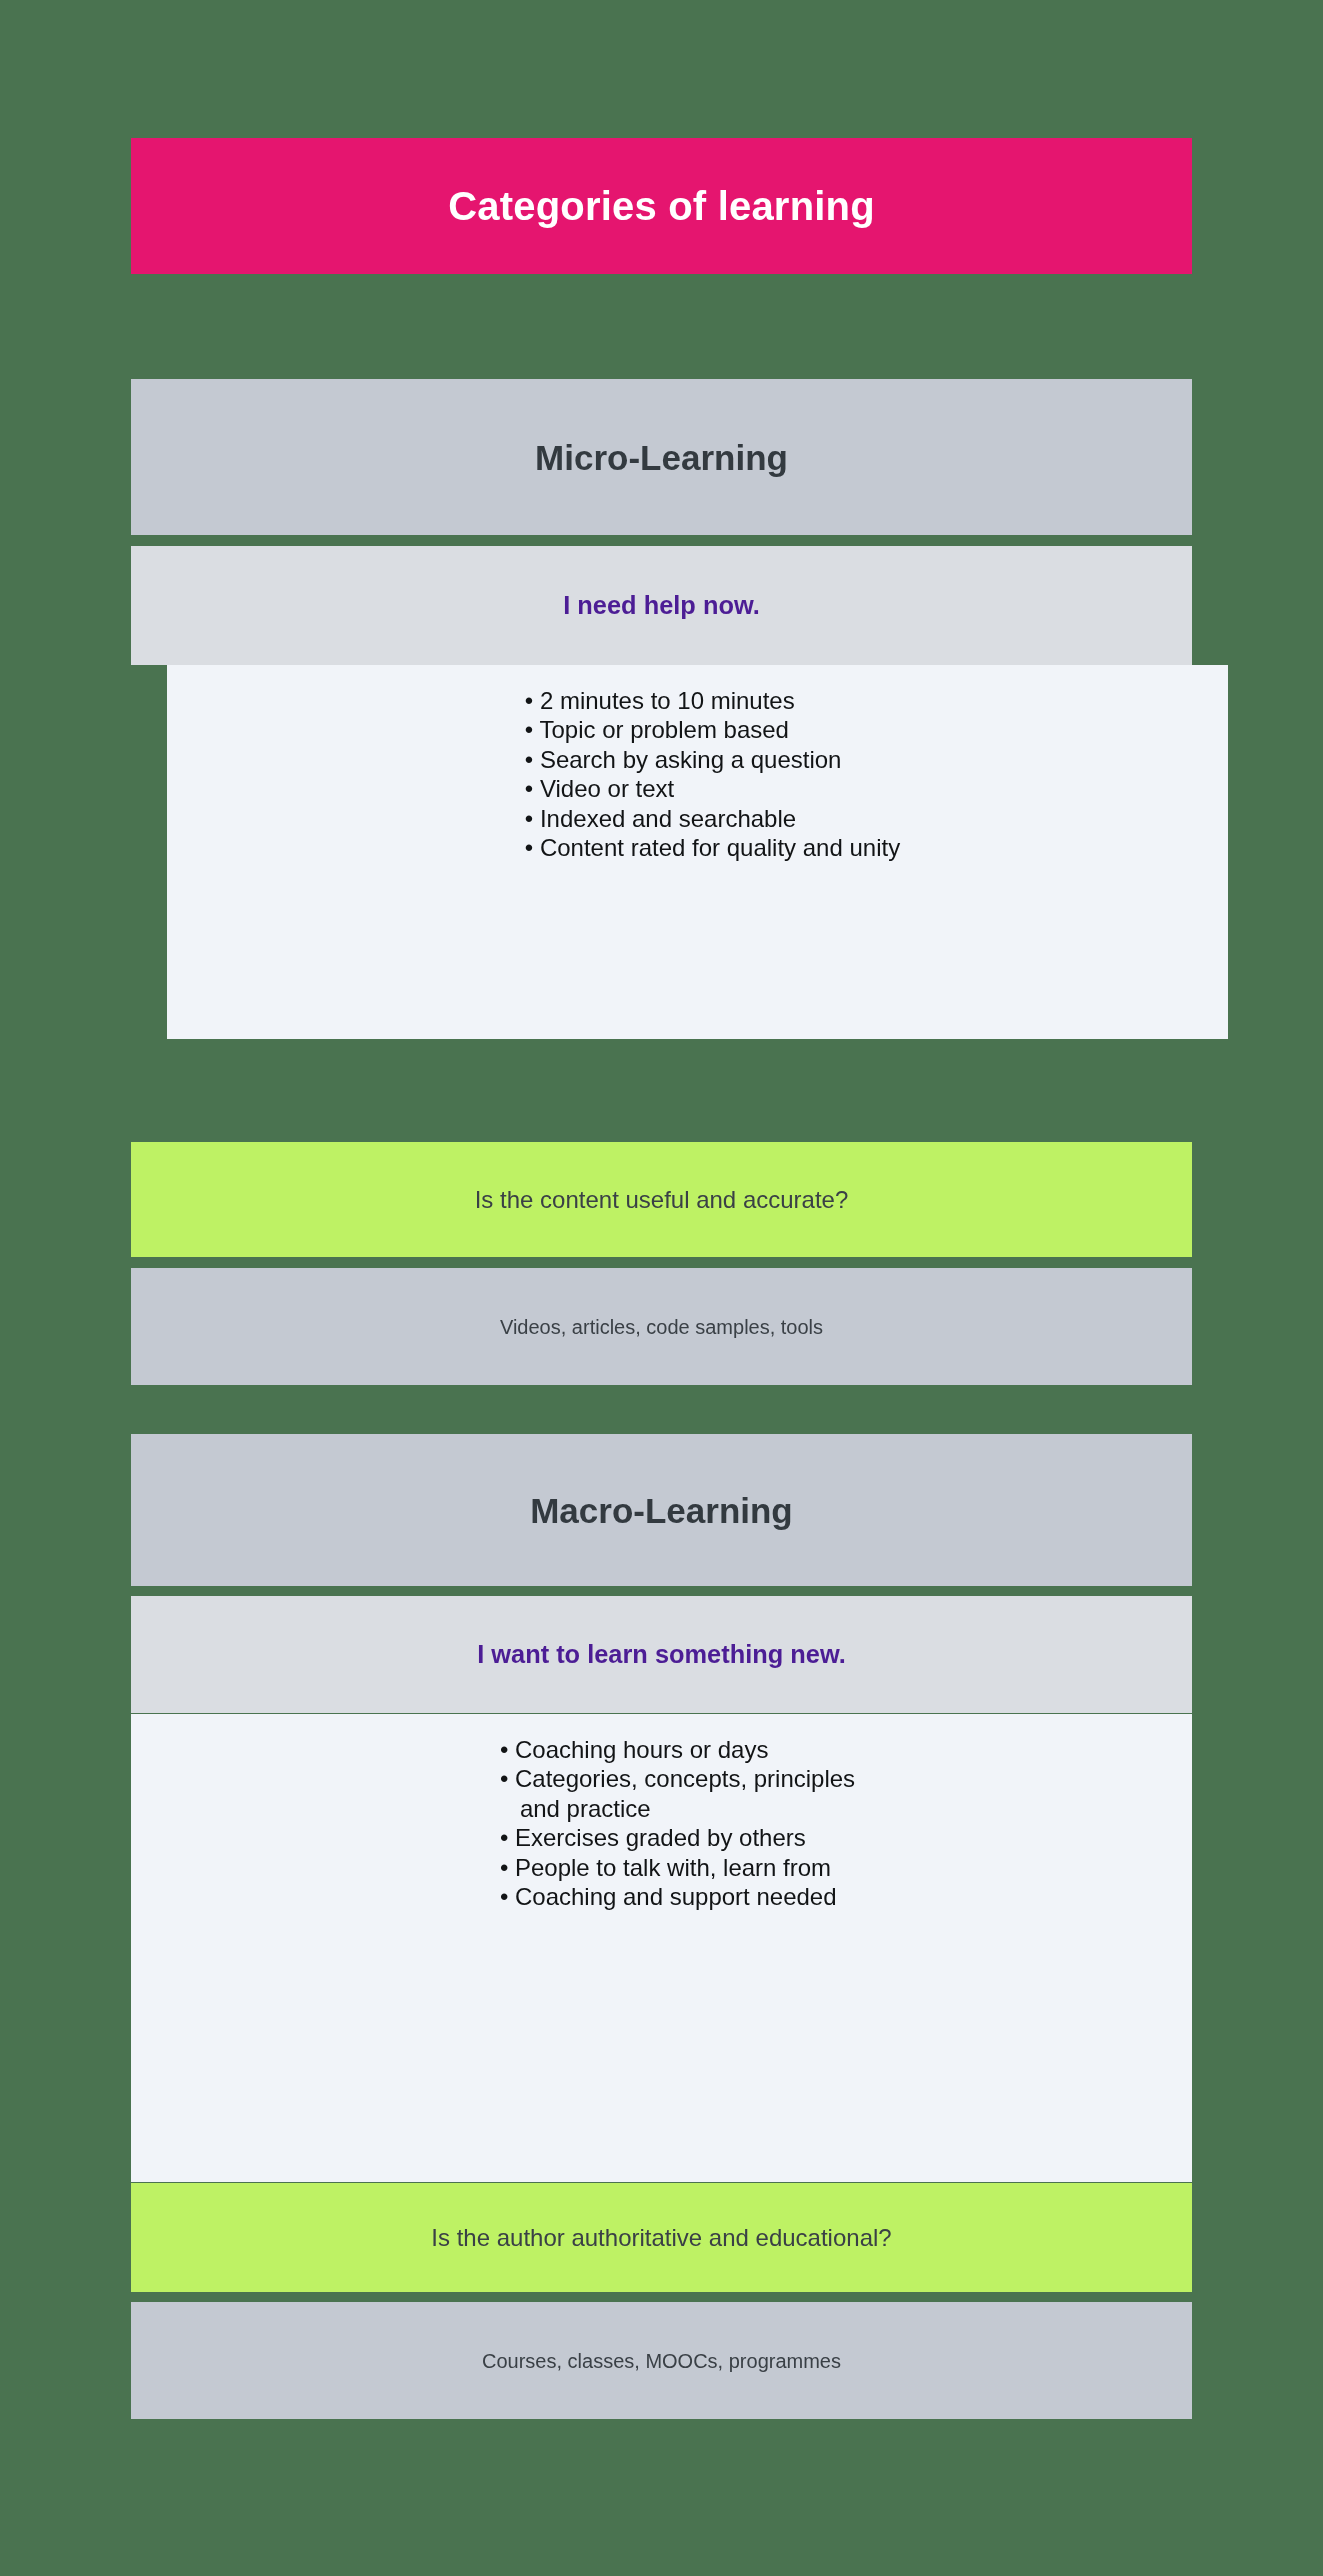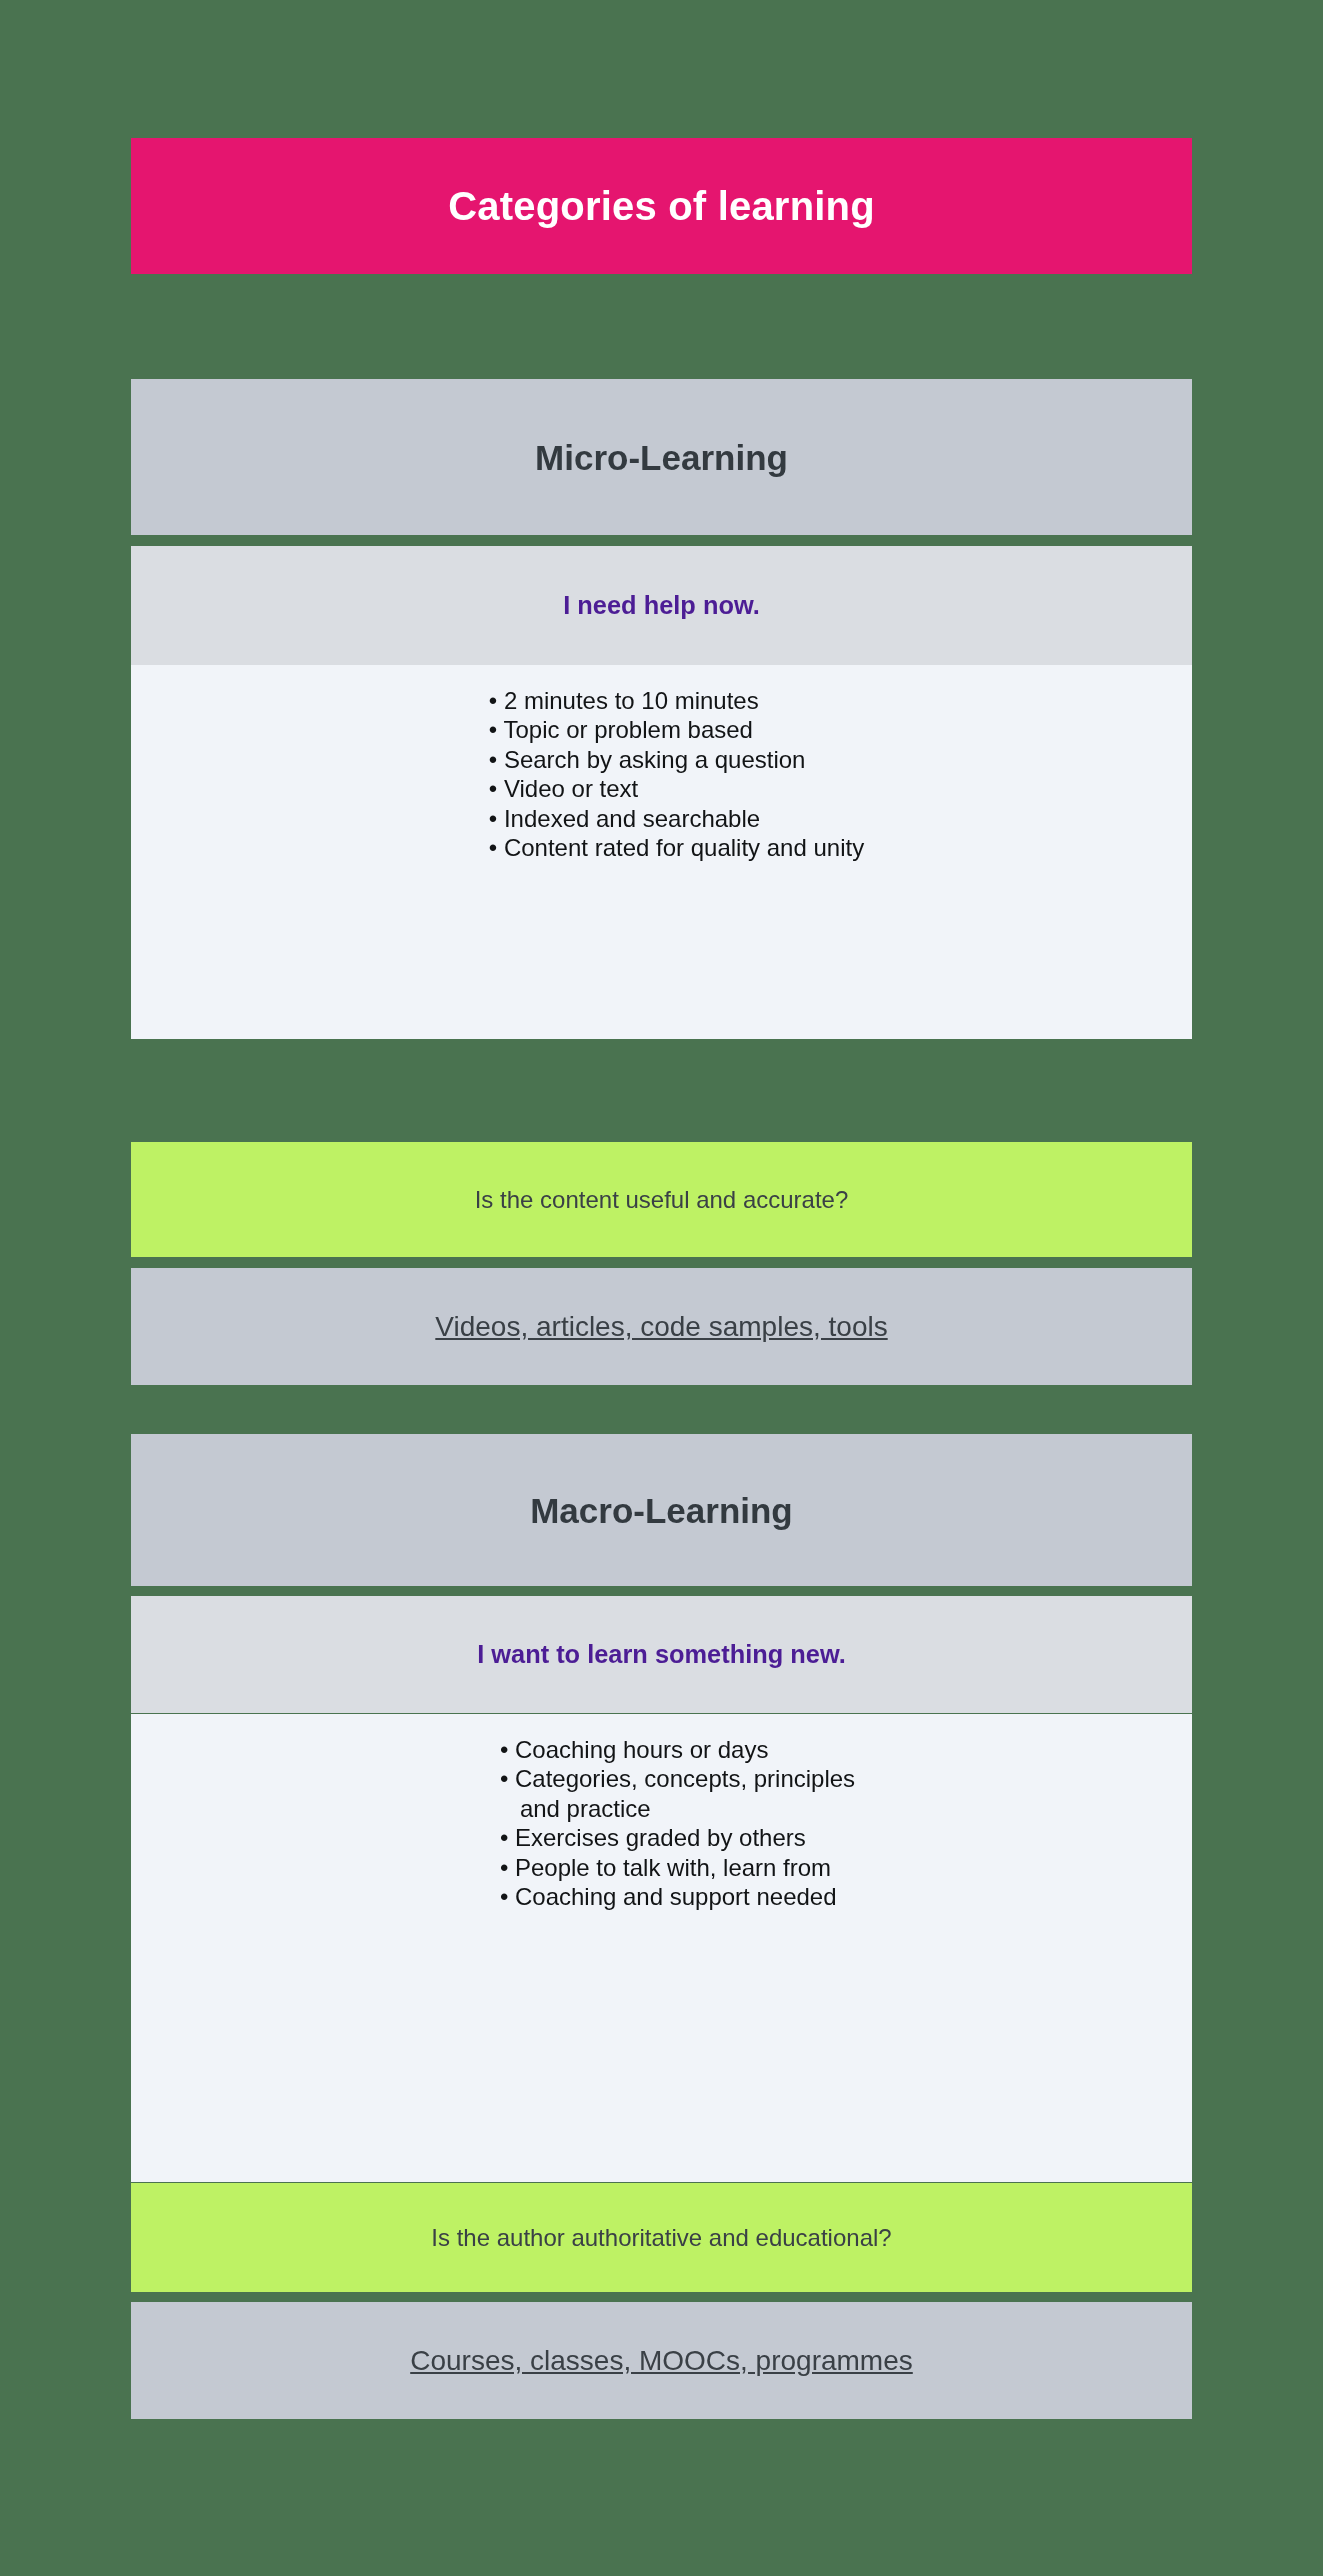--- a/index.html
+++ b/index.html
@@ -117,29 +117,28 @@
   }
 
   .block-examples {
     background: #c4c9d2;
     display: flex;
     align-items: center;
     justify-content: center;
   }
   .block-examples .examples-text {
     color: #3a4046;
-    font-size: 28px;
-    line-height: 1;
-    text-decoration: underline;
+    font-size: 20px;
+    line-height: 1;
   }
 
   
   #micro-header   { top: 379px;  height: 156px; }
   #micro-subtitle { top: 546px;  height: 119px; }
-  #micro-list     { top: 665px;  height: 374px; }
+  #micro-list     { top: 665px;  height: 374px; margin-left: 36px; }
   #micro-question { top: 1142px; height: 115px; }
   #micro-examples { top: 1268px; height: 117px; }
 
   
   #macro-header   { top: 1434px; height: 152px; }
   #macro-subtitle { top: 1596px; height: 117px; }
   #macro-list     { top: 1714px; height: 468px; }
   #macro-question { top: 2183px; height: 109px; }
   #macro-examples { top: 2302px; height: 117px; }
 

